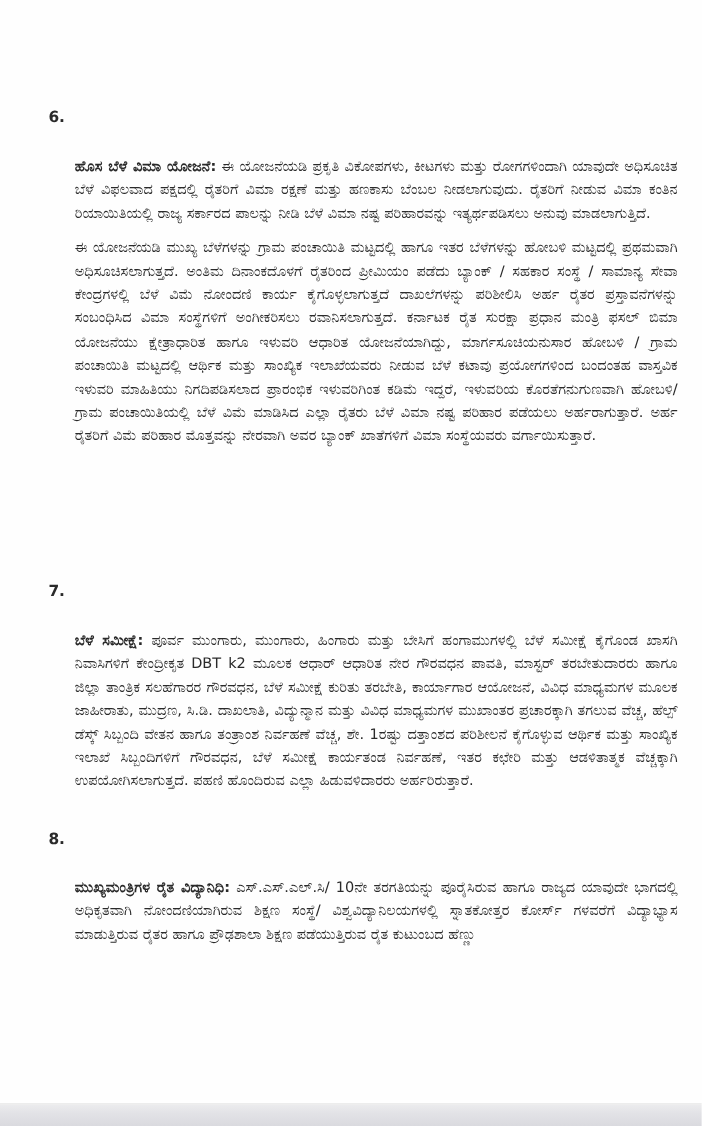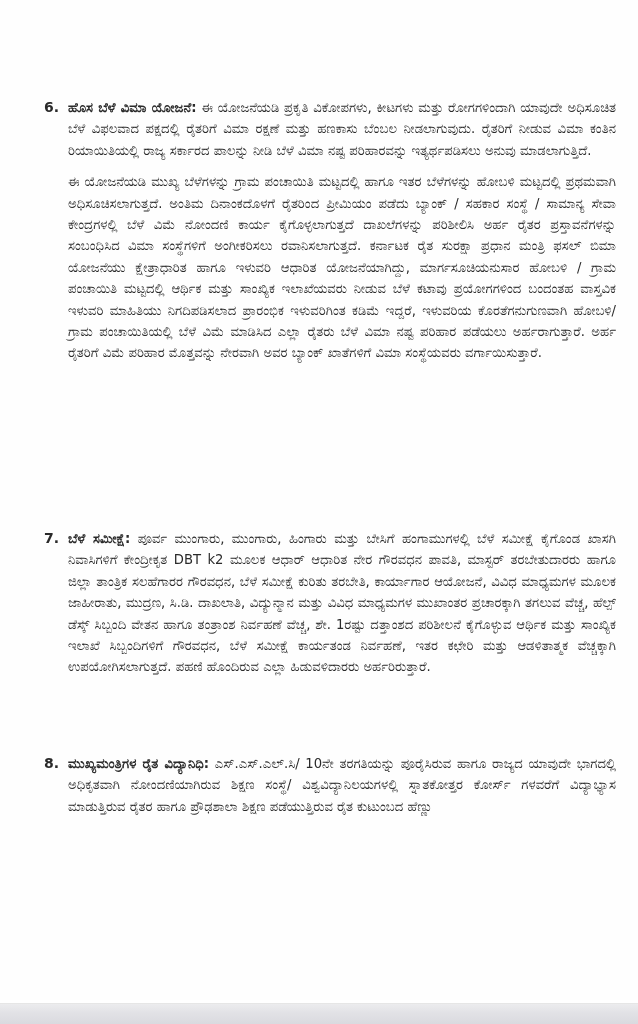--- a/index.html
+++ b/index.html
@@ -4,21 +4,21 @@
   <style>
     html, body { margin: 0; padding: 0; }
     body {
       width: 638px; height: 1024px; background: #ffffff;
       position: relative; overflow: hidden;
       font-family: "DejaVu Sans", sans-serif; color: #2a2a2a;
     }
     .page { position: absolute; left: 0; top: 0; width: 638px; height: 1000px; background: #fefefe; }
     .item { position: absolute; left: 44px; width: 572px; }
     .item .num { position: absolute; left: 0; top: 0; font-weight: bold; font-size: 14px; line-height: 21px; }
-    .item .body { margin-left: 24px; }
+    .item .body { margin-left: 24px; margin-top: 44px; }
     p {
       margin: 0; font-size: 13.2px; line-height: 21.4px; text-align: justify;
     }
     p + p { margin-top: 10px; }
     .title { font-weight: bold; }
     #item-6 { top: 97px; }
     #item-7 { top: 528px; }
     #item-8 { top: 753px; }
     .bottom-bar {
       position: absolute; left: 0; top: 1003px; width: 638px; height: 21px;

